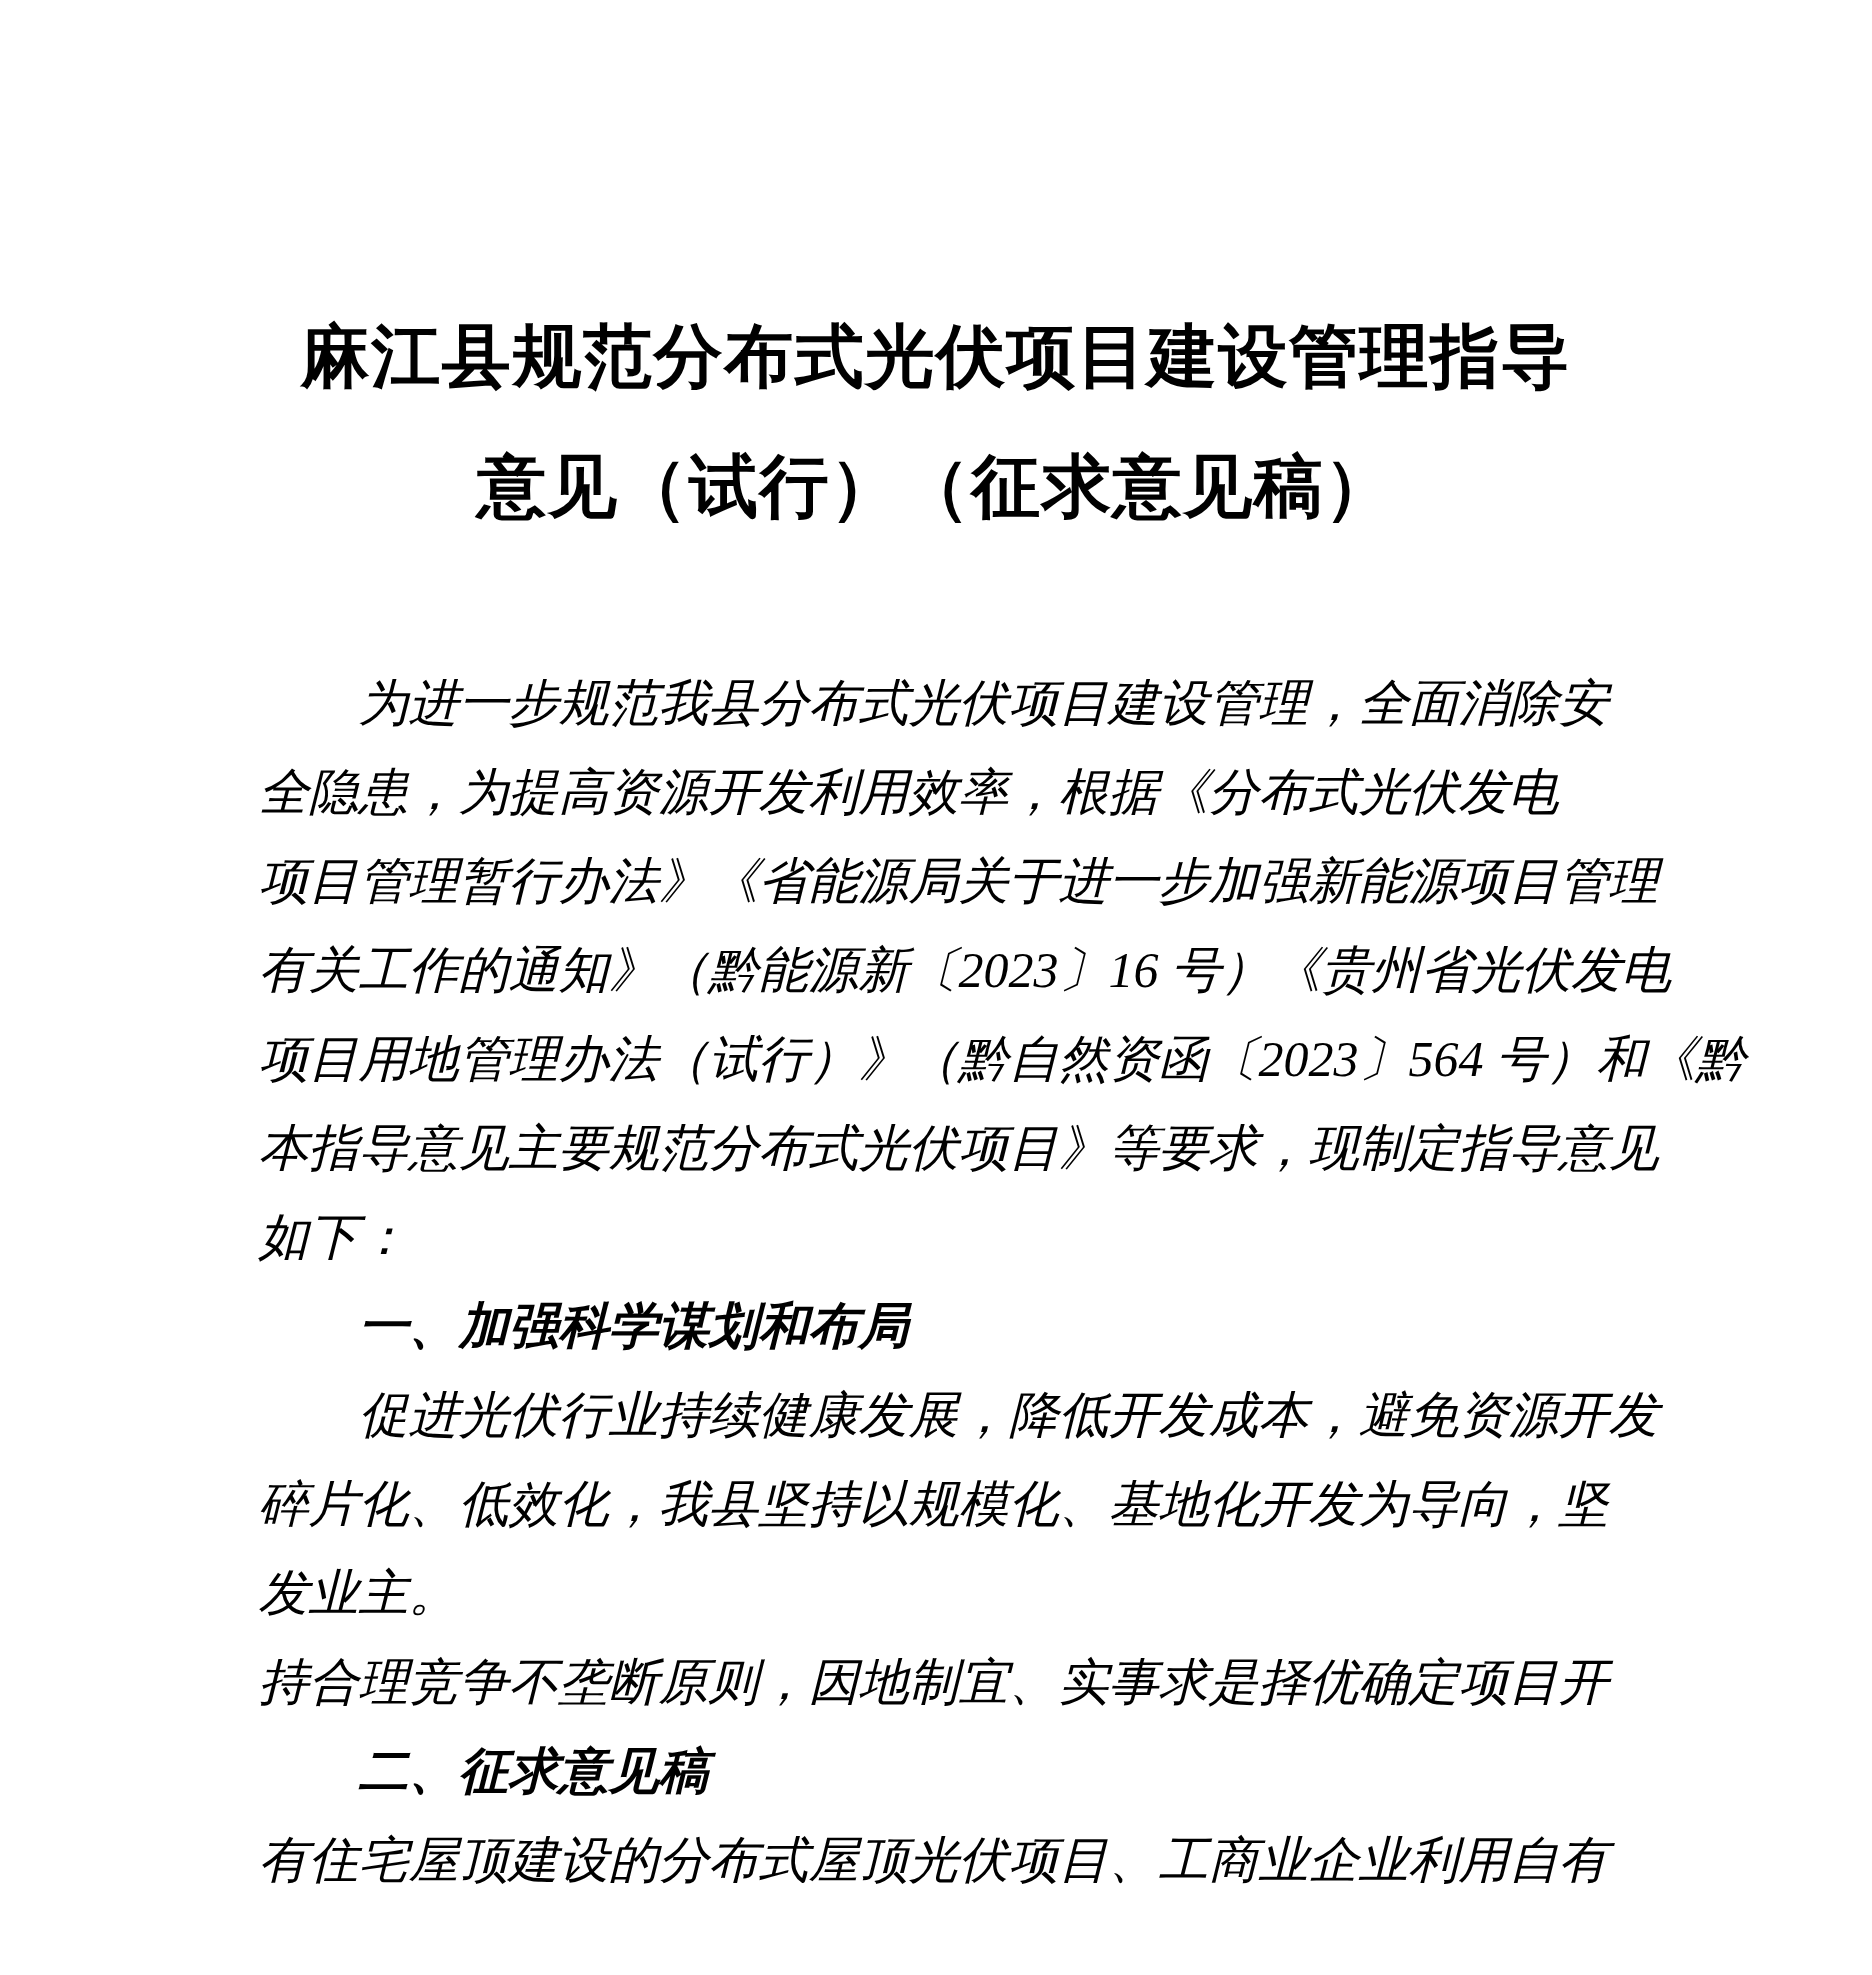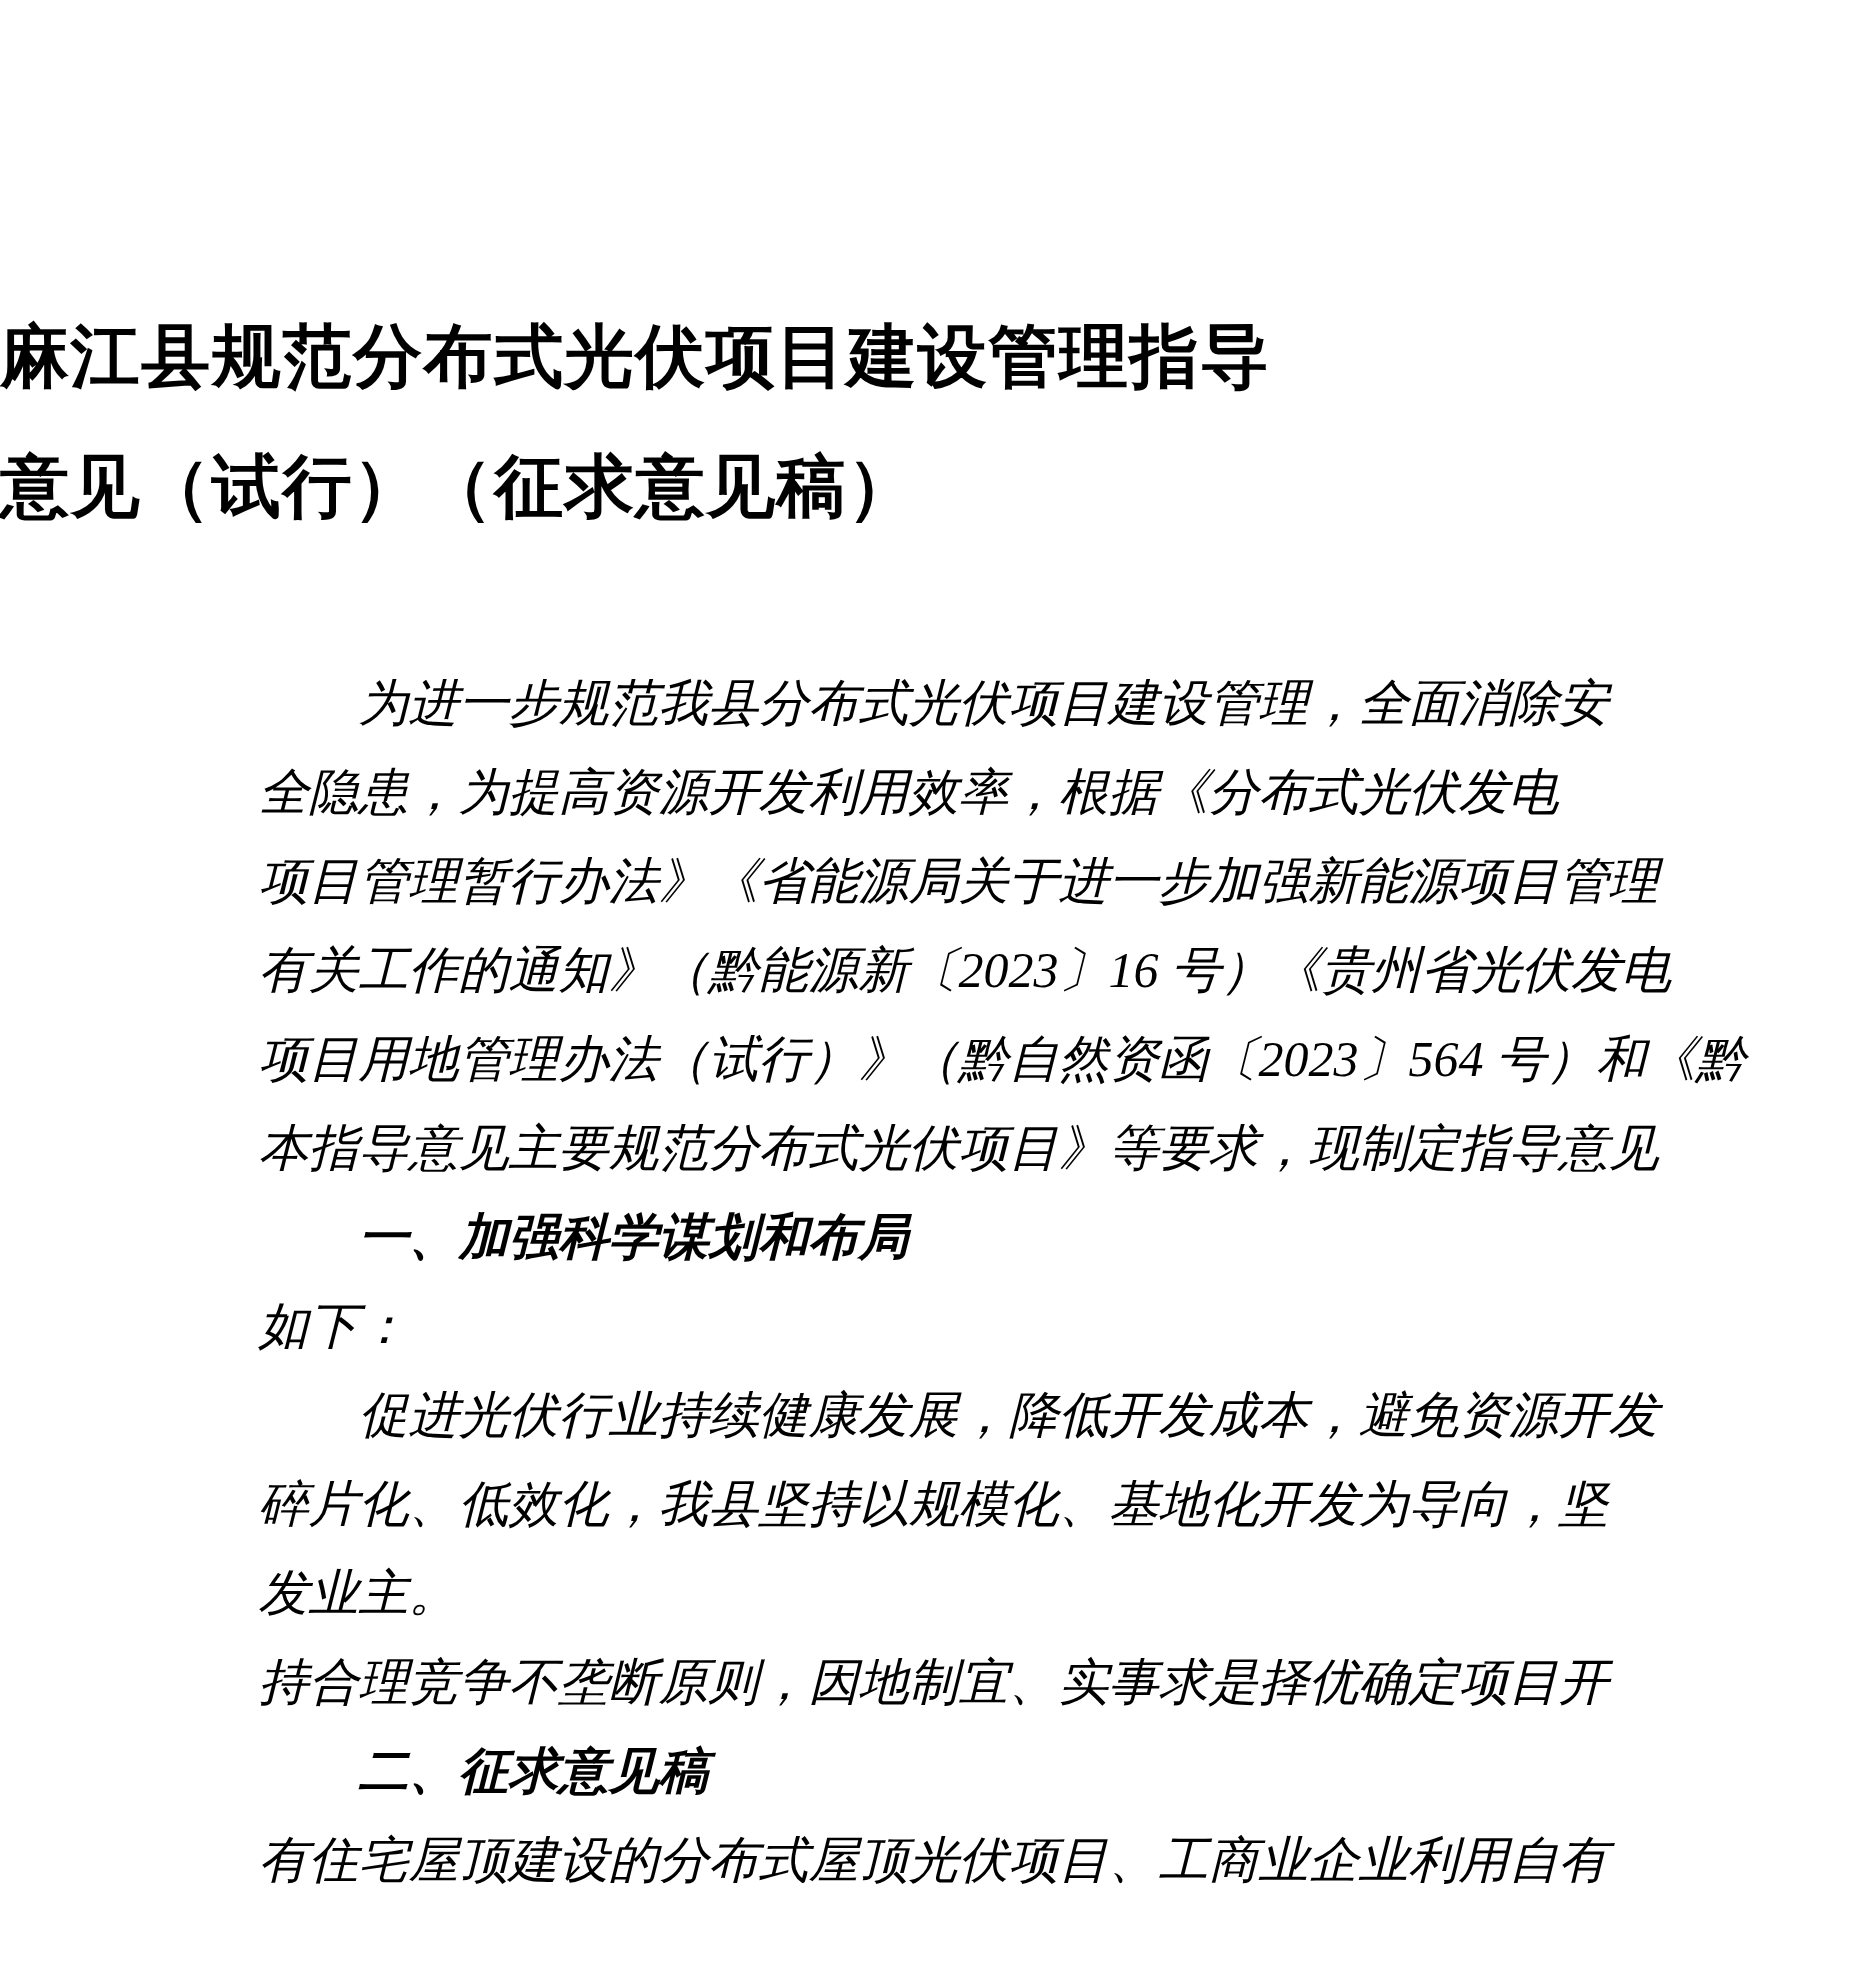--- a/index.html
+++ b/index.html
@@ -11,20 +11,21 @@
     position: relative;
     width: 1872px;
     height: 2651px;
     background: #ffffff;
     color: #000000;
     overflow: hidden;
   }
   
   .title-block {
     padding-top: 292px;
+    text-align: center;
   }
   .title-line {
     font-family: "Liberation Serif", "DejaVu Serif", serif;
     font-weight: bold;
     font-size: 69px;
     line-height: 130px;
     letter-spacing: 1.6px;
     white-space: nowrap;
   }
   
@@ -62,22 +63,22 @@
     <div class="title-line">意见（试行）（征求意见稿）</div>
   </div>
 
   <div class="content">
     <div class="line body-line indent">为进一步规范我县分布式光伏项目建设管理，全面消除安</div>
     <div class="line body-line">全隐患，为提高资源开发利用效率，根据《分布式光伏发电</div>
     <div class="line body-line">项目管理暂行办法》《省能源局关于进一步加强新能源项目管理</div>
     <div class="line body-line">有关工作的通知》（黔能源新〔2023〕16 号）《贵州省光伏发电</div>
     <div class="line body-line">项目用地管理办法（试行）》（黔自然资函〔2023〕564 号）和《黔</div>
     <div class="line body-line">本指导意见主要规范分布式光伏项目》等要求，现制定指导意见</div>
+    <div class="line body-line">如下：</div>
     <div class="line heading-line indent">一、加强科学谋划和布局</div>
-    <div class="line body-line">如下：</div>
     <div class="line body-line indent">促进光伏行业持续健康发展，降低开发成本，避免资源开发</div>
     <div class="line body-line">碎片化、低效化，我县坚持以规模化、基地化开发为导向，坚</div>
     <div class="line body-line">发业主。</div>
     <div class="line body-line">持合理竞争不垄断原则，因地制宜、实事求是择优确定项目开</div>
     <div class="line heading-line indent">二、征求意见稿</div>
     <div class="line body-line">有住宅屋顶建设的分布式屋顶光伏项目、工商业企业利用自有</div>
 
   </div>
 
 </div>

